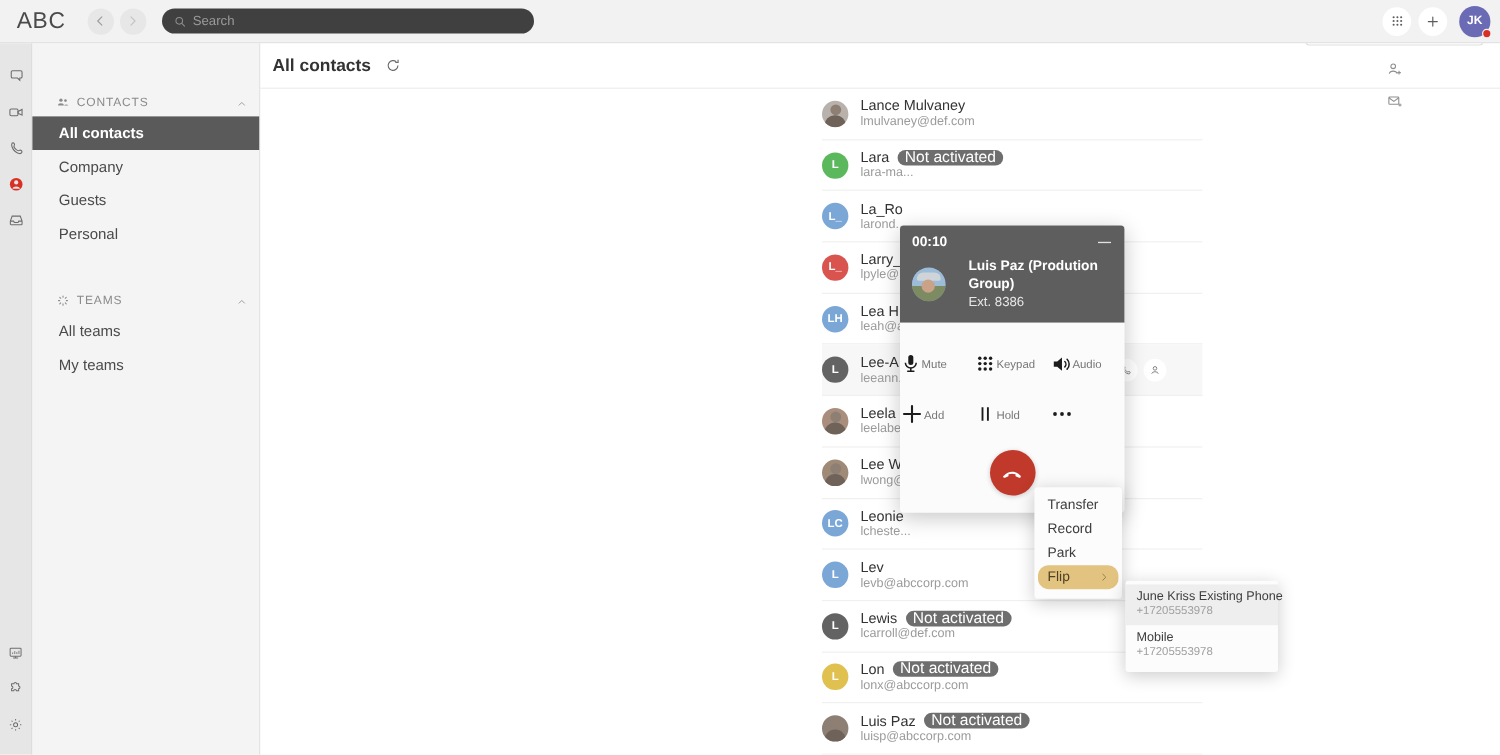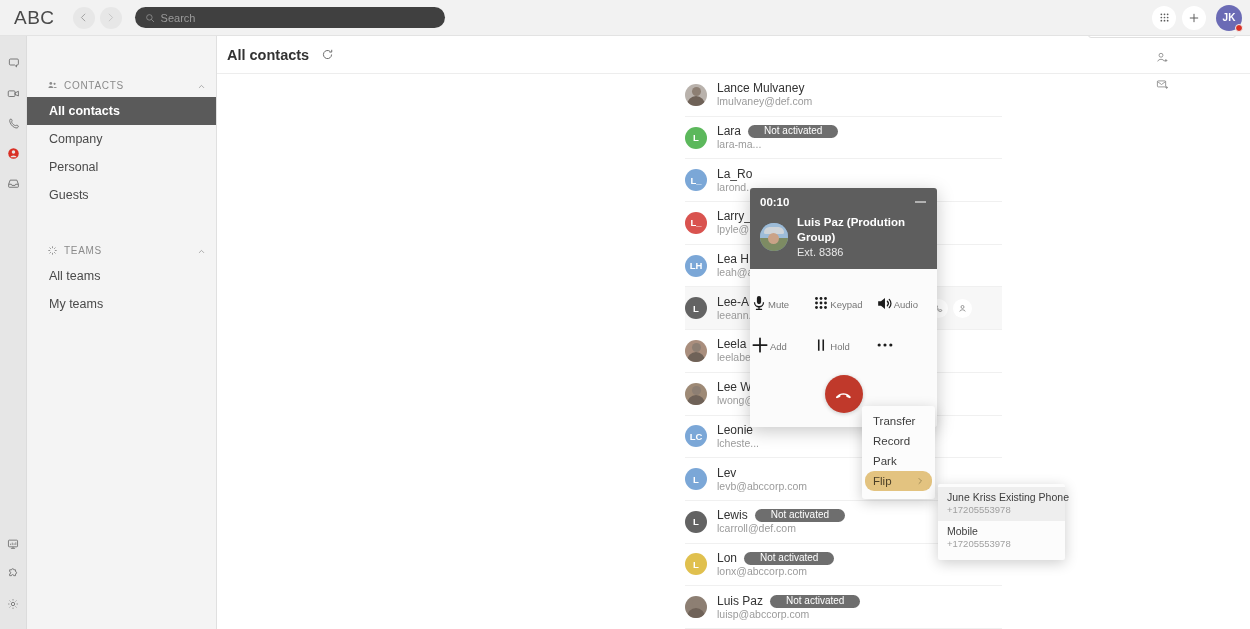--- a/index.html
+++ b/index.html
@@ -127,25 +127,25 @@
     display: flex; align-items: center; justify-content: center;
     color: #fff; font-size: 9.5px; font-weight: bold; margin-right: 10px;
     overflow: hidden; position: relative;
   }
   .row-av.photo { background: #b9b2ac; }
   .row-av .ph-h { position:absolute; width:9px; height:9px; border-radius:50%; background:#8d7f73; top:3px; }
   .row-av .ph-b { position:absolute; width:18px; height:10px; border-radius:9px 9px 0 0; background:#6f6258; bottom:0; }
   .row-text { min-width: 0; }
   .row-name {
     font-size: 12px; color: #333; line-height: 14px;
-    display: flex; align-items: flex-end; gap: 7px; white-space: nowrap;
+    display: flex; align-items: center; gap: 7px; white-space: nowrap;
   }
   .badge {
-    background: #6e6e6e; color: #fff; font-size: 10px;
-    border-radius: 8px; padding: 1px 16px 2px; line-height: 10px;
+    background: #6e6e6e; color: #fff; font-size: 13px;
+    border-radius: 8px; padding: 1px 6px 2px; line-height: 10px;
     white-space: nowrap;
   }
   .row-sub { font-size: 10.5px; color: #9b9b9b; line-height: 13px; white-space: nowrap; }
   .row-actions {
     margin-left: auto; display: flex; gap: 5px; align-items: center;
   }
   .row-actions.hidden { visibility: hidden; }
   .act-btn {
     width: 19px; height: 19px; border-radius: 50%; background: #ffffff;
     display: flex; align-items: center; justify-content: center;
@@ -161,21 +161,21 @@
     background: #fbfbfb;
   }
   .call-head { background: #5e5e5e; color: #fff; padding: 7px 10px 10px; border-radius: 3px 3px 0 0;}
   .call-head-top { display: flex; align-items: center; }
   .call-timer { font-size: 11.5px; font-weight: bold; }
   .minimize {
     margin-left: auto; cursor: pointer; width: 14px; height: 14px;
     display: flex; align-items: center; justify-content: center;
     color: #e2e2e2; font-size: 14px; line-height: 1;
   }
-  .call-id { display: flex; align-items: center; gap: 9px; margin-top: 6px; }
+  .call-id { display: flex; align-items: center; gap: 19px; margin-top: 6px; }
   .call-av {
     width: 28px; height: 28px; min-width: 28px; border-radius: 50%;
     overflow: hidden; position: relative; background: #7da1c4;
   }
   .call-av .sky { position:absolute; inset:0; background: linear-gradient(#9dbcd8 0 55%, #7d8b63 55% 100%); }
   .call-av .hat { position:absolute; left:4px; top:4px; width:20px; height:7px; border-radius:10px 10px 3px 3px; background:#cfd4d8; }
   .call-av .face { position:absolute; left:8px; top:10px; width:11px; height:11px; border-radius:50%; background:#caa287; }
   .call-name { font-size: 11.5px; font-weight: bold; line-height: 15px; }
   .call-ext { font-size: 11px; color: #e8e8e8; line-height: 14px; }
   .call-body { background: #fbfbfb; padding: 16px 0 8px; border-radius: 0 0 3px 3px; }
@@ -364,22 +364,22 @@
         </span>
         <span class="gl">CONTACTS</span>
         <span>
           <svg width="9" height="9" viewBox="0 0 16 16">
               <path d="M4 10 L8 6 L12 10" fill="none" stroke="currentColor" stroke-width="1.2" stroke-linecap="round"></path>
             </svg>
         </span>
       </div>
       <div class="side-item active">All contacts</div>
       <div class="side-item">Company</div>
+      <div class="side-item">Guests</div>
       <div class="side-item">Personal</div>
-      <div class="side-item">Guests</div>
 
       <div class="side-group">
         <span>
           <svg width="11" height="11" viewBox="0 0 16 16" fill="none" stroke="currentColor" stroke-width="1.3" stroke-linecap="round">
             <path d="M8 2.5 v1.5 M8 12 v1.5 M2.5 8 h1.5 M12 8 h1.5 M4.1 4.1 l1.1 1.1 M10.8 10.8 l1.1 1.1 M11.9 4.1 l-1.1 1.1 M5.2 10.8 l-1.1 1.1"></path>
           </svg>
         </span>
         <span class="gl">TEAMS</span>
         <span>
           <svg width="9" height="9" viewBox="0 0 16 16">

